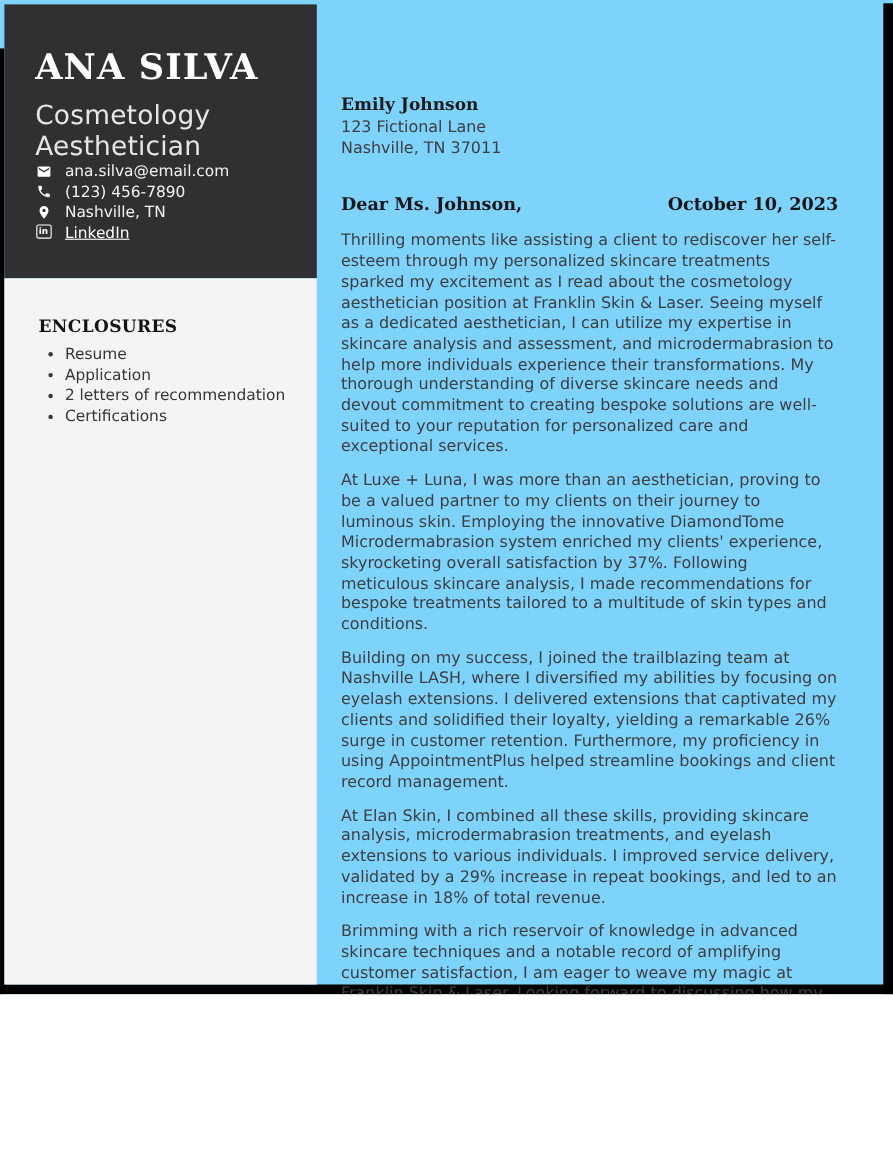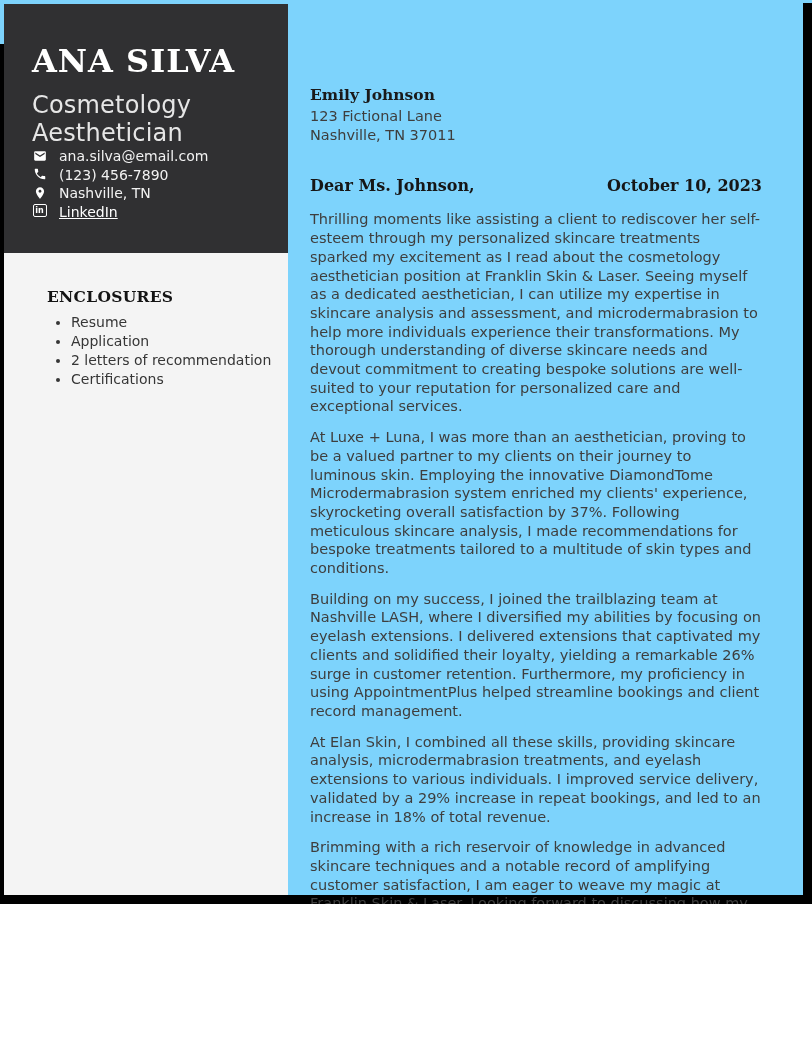--- a/index.html
+++ b/index.html
@@ -57,21 +57,21 @@
     border: 1.5px solid #ffffff; border-radius: 2px;
     font-size: 8px; font-weight: bold; color: #ffffff;
     display: inline-flex; align-items: center; justify-content: center;
     line-height: 1;
   }
   .contact-link { color: #ffffff; text-decoration: underline; }
 
   .sidebar-light {
     position: absolute; top: 249px; left: 0; right: 0; bottom: 0;
     background: #f4f4f4;
-    padding: 34px 12px 0 43px;
+    padding: 34px 12px 0 31px;
   }
   .enclosures-heading {
     font-family: "DejaVu Serif", serif;
     font-weight: bold;
     font-size: 15.5px;
     color: #141414;
     letter-spacing: 0.3px;
   }
   .enclosures-list {
     margin-top: 7px;

